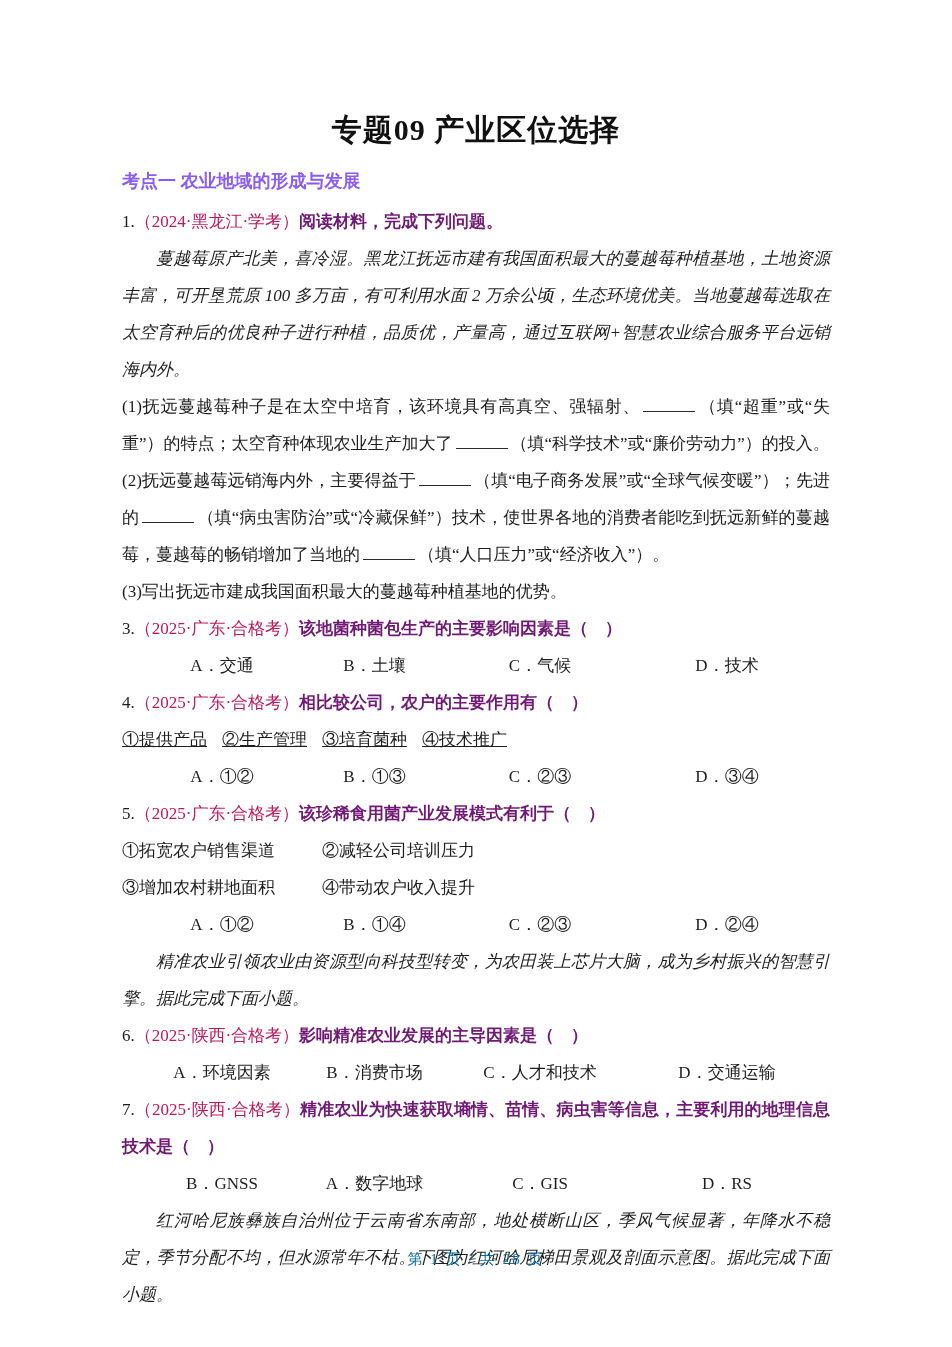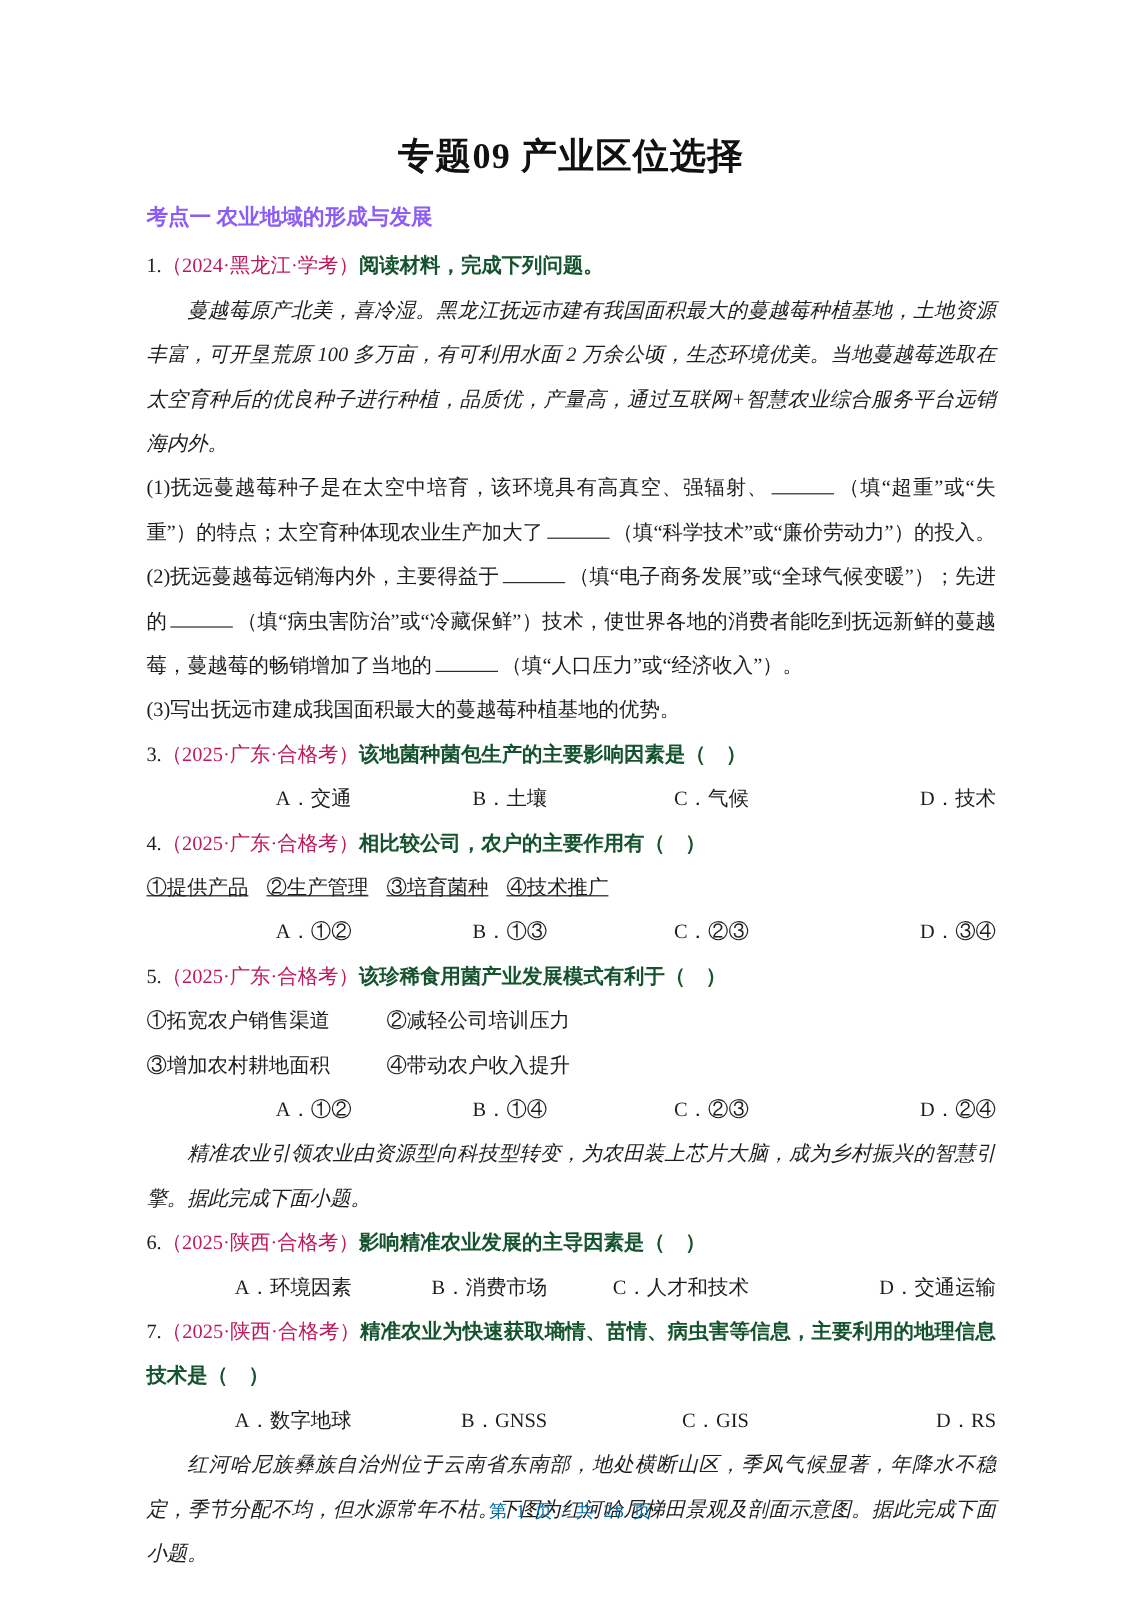--- a/index.html
+++ b/index.html
@@ -34,25 +34,25 @@
     font-size: 17px;
     line-height: 37px;
     text-align: justify;
     color: #1d1d1d;
   }
   .material {
     text-indent: 2em;
     font-style: italic; 
   }
   .cite { color: #be185d; }
-  .stem { font-weight: bold; color: #14532d; }
+  .stem { font-weight: bold; color: #701a75; }
   .opts {
     display: flex;
     padding-left: 29px;
-    text-align: right;
+    text-align: center;
   }
   .opts .opt:nth-child(1) { width: 142px; }
   .opts .opt:nth-child(2) { width: 163px; }
   .opts .opt:nth-child(3) { width: 168px; }
   .opts .opt:nth-child(4) { flex: 1; }
   .items4 { display: flex; gap: 15px; text-align: left; text-decoration: underline; }
   .items2 .col1 { display: inline-block; width: 200px; }
   .blank {
     display: inline-block;
     width: 52px;
@@ -127,22 +127,22 @@
   <p class="line"><span>6.</span><span class="cite">（2025·陕西·合格考）</span><span class="stem">影响精准农业发展的主导因素是（　）</span></p>
   <p class="line opts">
       <span class="opt">A．环境因素</span>
       <span class="opt">B．消费市场</span>
       <span class="opt">C．人才和技术</span>
       <span class="opt">D．交通运输</span>
     </p>
 
   <p class="line"><span>7.</span><span class="cite">（2025·陕西·合格考）</span><span class="stem">精准农业为快速获取墒情、苗情、病虫害等信息，主要利用的地理信息技术是（　）</span></p>
   <p class="line opts">
+      <span class="opt">B．GNSS</span>
       <span class="opt">A．数字地球</span>
-      <span class="opt">B．GNSS</span>
       <span class="opt">C．GIS</span>
       <span class="opt">D．RS</span>
     </p>
 
   <p class="line material">红河哈尼族彝族自治州位于云南省东南部，地处横断山区，季风气候显著，年降水不稳定，季节分配不均，但水源常年不枯。下图为红河哈尼梯田景观及剖面示意图。据此完成下面小题。</p>
 
   <div class="footer">第 1 页 / 共 28 页</div>
 
 </div>
 

